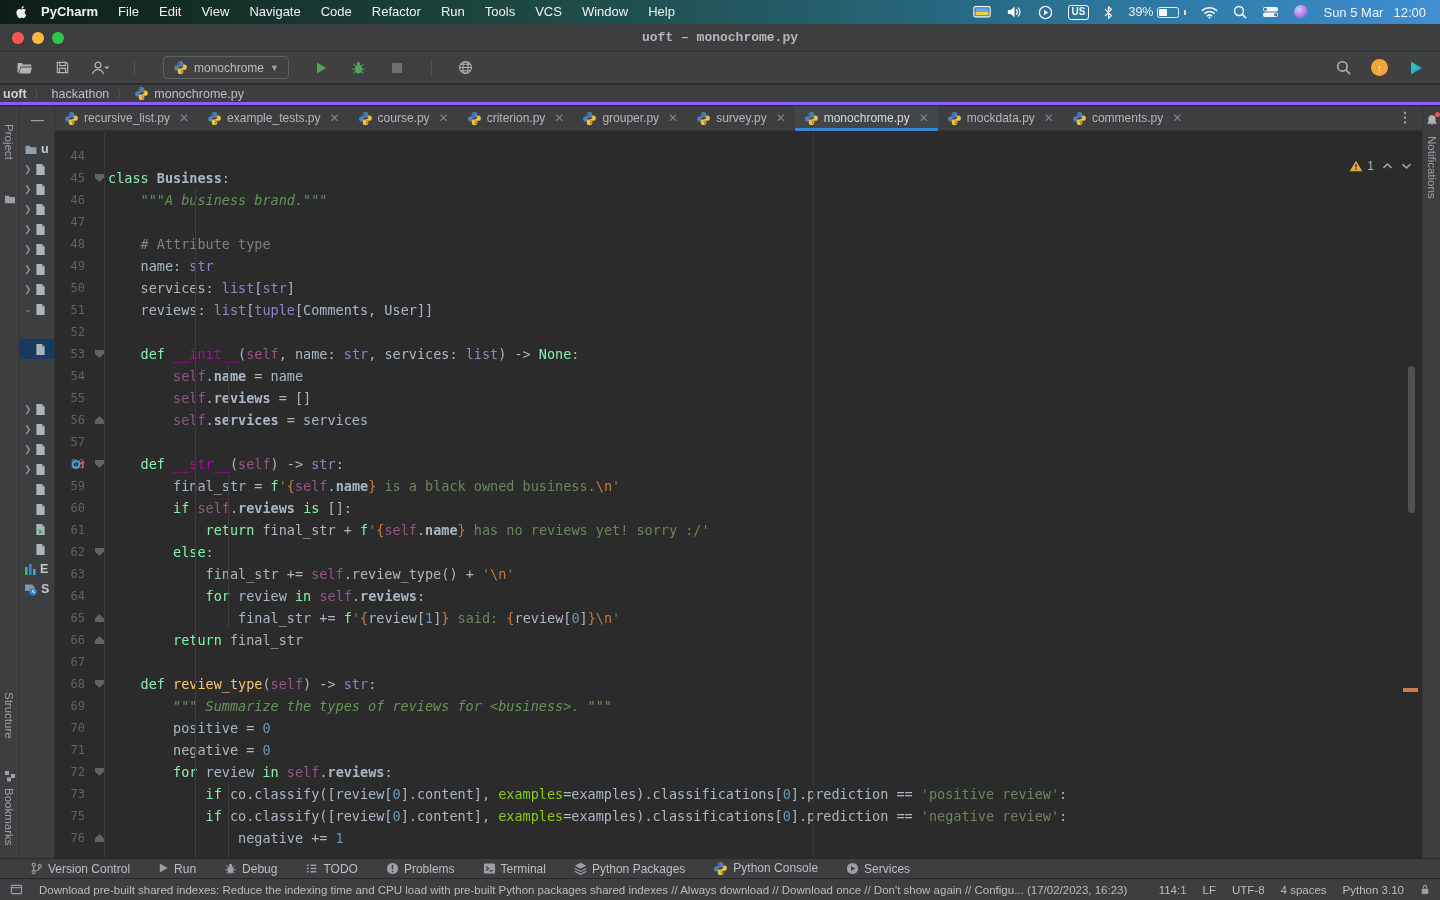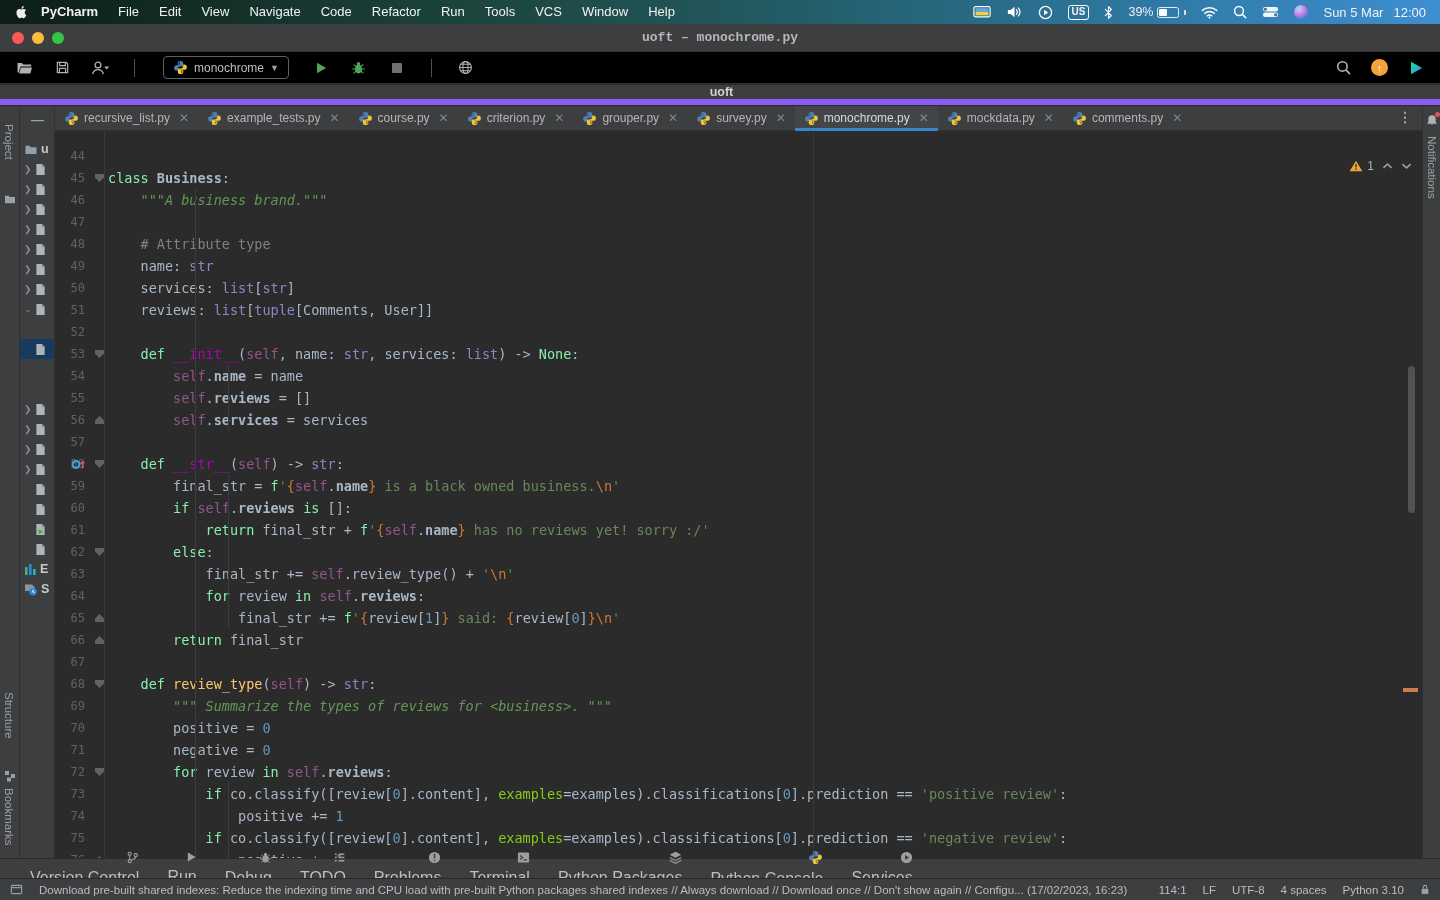--- a/index.html
+++ b/index.html
@@ -27,36 +27,36 @@
   #clock { font-size:13px; display:flex; gap:10px; }
 
   
   #titlebar { position:absolute; left:0; top:24px; width:1440px; height:28px; background:#3c3e40;
     border-bottom:1px solid #333; display:flex; align-items:center;font-family:Liberation Mono, monospace; }
   .lights { display:flex; gap:8px; padding-left:12px; }
   .light { width:12px; height:12px; border-radius:50%; }
   .l-close{ background:#fc5753; } .l-min{ background:#fdbc40; } .l-zoom{ background:#33c748; }
   #win-title { position:absolute; left:0; right:0; text-align:center; color:#b5b7b9; font-size:13px; font-weight:bold; }
 
-  #toolbar { position:absolute; left:0; top:52px; width:1440px; height:32px; background:#000000;
+  #toolbar { position:absolute; left:0; top:52px; width:1440px; height:32px; background:#404040;
     border-bottom:1px solid #2e2e2e; display:flex; align-items:center; padding:0 12px; }
   .tb-group { display:flex; align-items:center; gap:14px; }
   .tb-sep { width:1px; height:18px; background:#515151; margin:0 8px; }
   .tb-btn { display:flex; align-items:center; justify-content:center; width:24px; height:24px; border-radius:3px; }
   #run-pill { display:flex; align-items:center; gap:6px; border:1px solid #5e6162; border-radius:4px;
     height:23px; padding:0 9px; color:#bcbec0; font-size:12px; margin:0 6px; }
   #run-pill .caret { color:#9da0a2; font-size:9px; }
   #tb-right { margin-left:auto; display:flex; align-items:center; gap:16px; }
   .upd { width:17px; height:17px; border-radius:50%; background:#f2a33c; color:#fff; font-size:11px;
     font-weight:bold; display:flex; align-items:center; justify-content:center; }
 
   
   #crumbs { position:absolute; left:0; top:85px; width:1440px; height:20px; background:#3c3e40;
-    border-bottom:6px solid #8b5cf6; display:flex; align-items:center; padding-left:3px;
-    color:#bcbec0; font-size:12.5px; gap:7px;flex-direction:column; }
+    border-bottom:3px solid #8b5cf6; display:flex; align-items:center; padding-left:3px;
+    color:#bcbec0; font-size:12.5px; gap:7px; }
   #crumbs .sep { color:#77797b; font-size:11px; }
   #crumbs .crumb.first { font-weight:bold; color:#cfd1d3; }
   #crumbs .pyico { margin-right:-2px; }
 
   
   #main { position:absolute; left:0; top:106px; width:1440px; height:752px; background:#2b2b2b; }
 
   
   #stripe-left { position:absolute; left:0; top:0; width:20px; height:752px; background:#3c3e40;
     border-right:1px solid #323232; }
@@ -112,21 +112,21 @@
 
   
   #stripe-right { position:absolute; right:0; top:0; width:18px; height:752px; background:#3c3e40;
     border-left:1px solid #323232; }
   #bell { position:absolute; top:7px; left:2px; }
   #bell .dot { position:absolute; right:-1px; top:-1px; width:5px; height:5px; border-radius:50%; background:#e05555; }
 
   
   #twbar { position:absolute; left:0; top:858px; width:1440px; height:20px; background:#3c3e40;
     border-top:1px solid #2a2a2a; display:flex; align-items:center; gap:28px; padding-left:30px; }
-  .tw-item { display:flex; align-items:flex-end; gap:5px; color:#bdbfc1; font-size:16px;flex-direction:column; }
+  .tw-item { display:flex; align-items:flex-start; gap:5px; color:#bdbfc1; font-size:12px; }
 
   
   #statusbar { position:absolute; left:0; top:878px; width:1440px; height:22px; background:#3c3e40;
     border-top:1px solid #282828; display:flex; align-items:center; padding:0 10px;
     color:#bbbcbd; font-size:11.5px; }
   #status-msg { margin-left:16px; white-space:nowrap; overflow:hidden; }
   #status-right { margin-left:auto; display:flex; align-items:center; gap:16px; flex:none; padding-left:20px; }
 </style>
 </head>
 <body>
@@ -817,26 +817,20 @@
             </span>
             <span class="code"><span class="seg-d">        </span><span class="seg-k">for</span><span class="seg-d"> review </span><span class="seg-k">in</span><span class="seg-d"> </span><span class="seg-sf">self</span><span class="seg-d">.</span><span class="seg-b">reviews</span><span class="seg-d">:</span></span>
           </div>
           <div class="eline">
             <span class="ln">73</span>
             <span class="gslot"></span>
             <span class="fslot"></span>
             <span class="code"><span class="seg-d">            </span><span class="seg-k">if</span><span class="seg-d"> co.classify([review[</span><span class="seg-num">0</span><span class="seg-d">].content], </span><span class="seg-pa">examples</span><span class="seg-d">=examples).classifications[</span><span class="seg-num">0</span><span class="seg-d">].prediction == </span><span class="seg-s">'positive review'</span><span class="seg-d">:</span></span>
           </div>
           <div class="eline">
-            <span class="ln">74</span>
-            <span class="gslot"></span>
-            <span class="fslot"></span>
-            <span class="code"><span class="seg-d">                positive += </span><span class="seg-num">1</span></span>
-          </div>
-          <div class="eline">
             <span class="ln">75</span>
             <span class="gslot"></span>
             <span class="fslot"></span>
             <span class="code"><span class="seg-d">            </span><span class="seg-k">if</span><span class="seg-d"> co.classify([review[</span><span class="seg-num">0</span><span class="seg-d">].content], </span><span class="seg-pa">examples</span><span class="seg-d">=examples).classifications[</span><span class="seg-num">0</span><span class="seg-d">].prediction == </span><span class="seg-s">'negative review'</span><span class="seg-d">:</span></span>
           </div>
           <div class="eline">
             <span class="ln">76</span>
             <span class="gslot"></span>
             <span class="fslot">
               <span class="fold up"></span>

